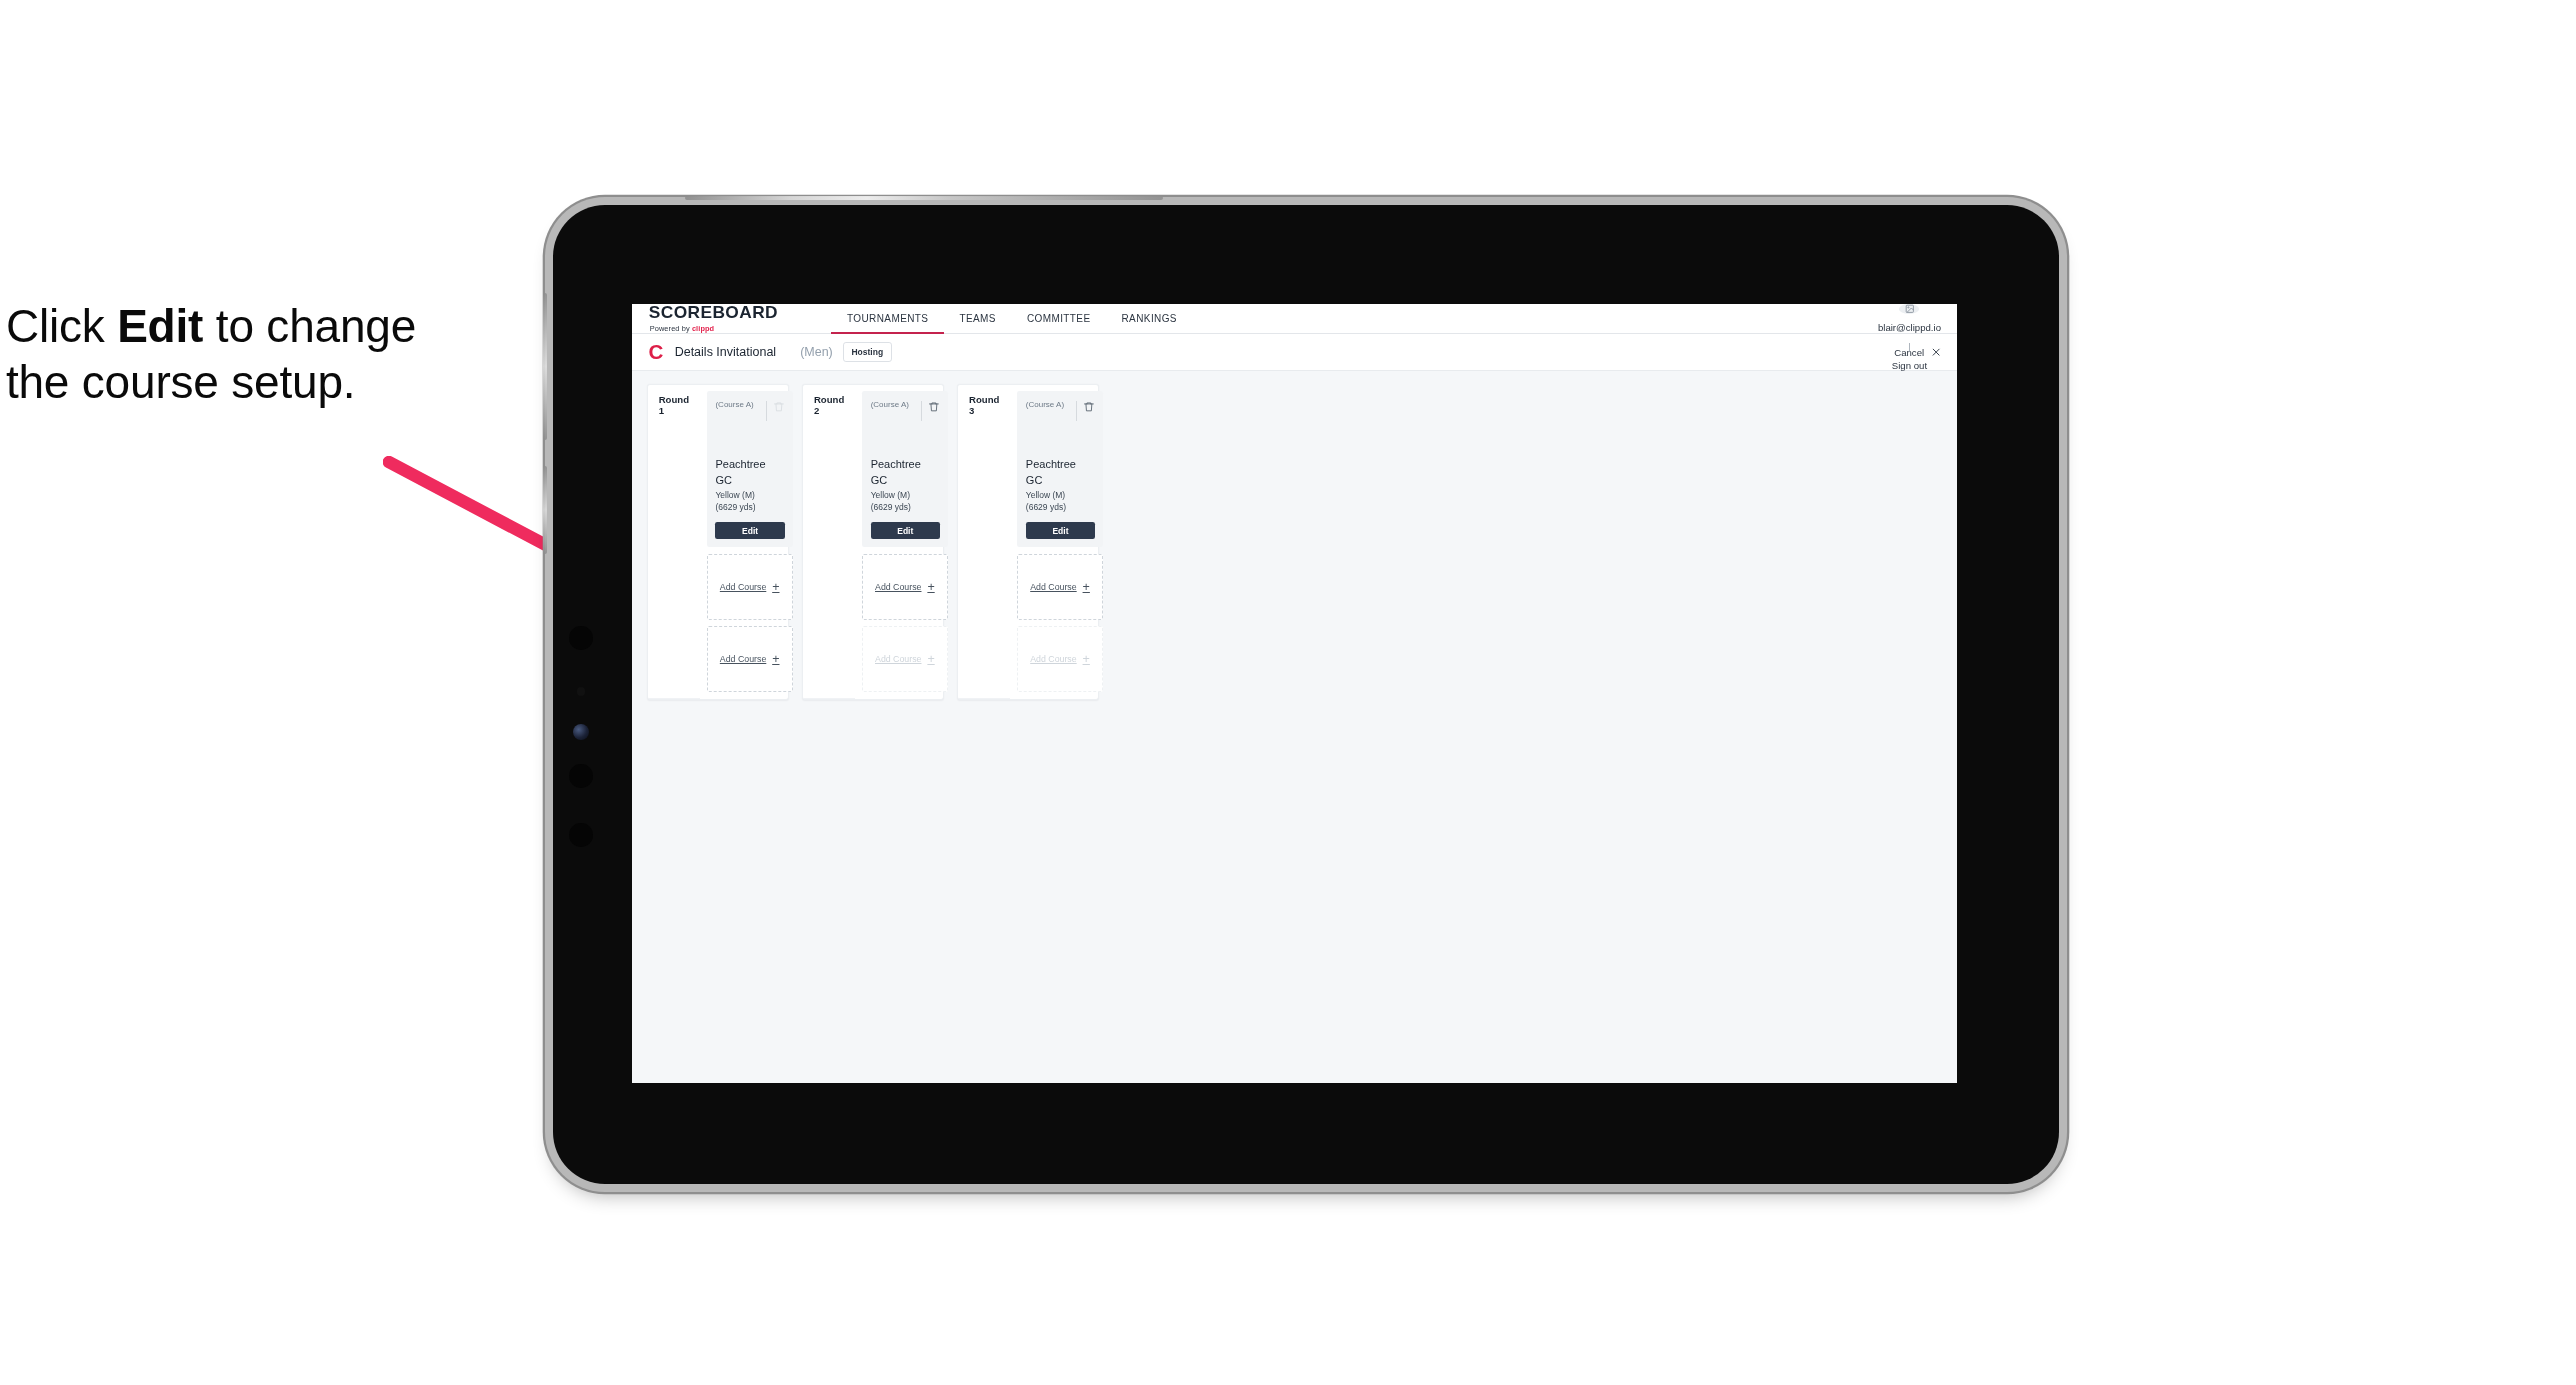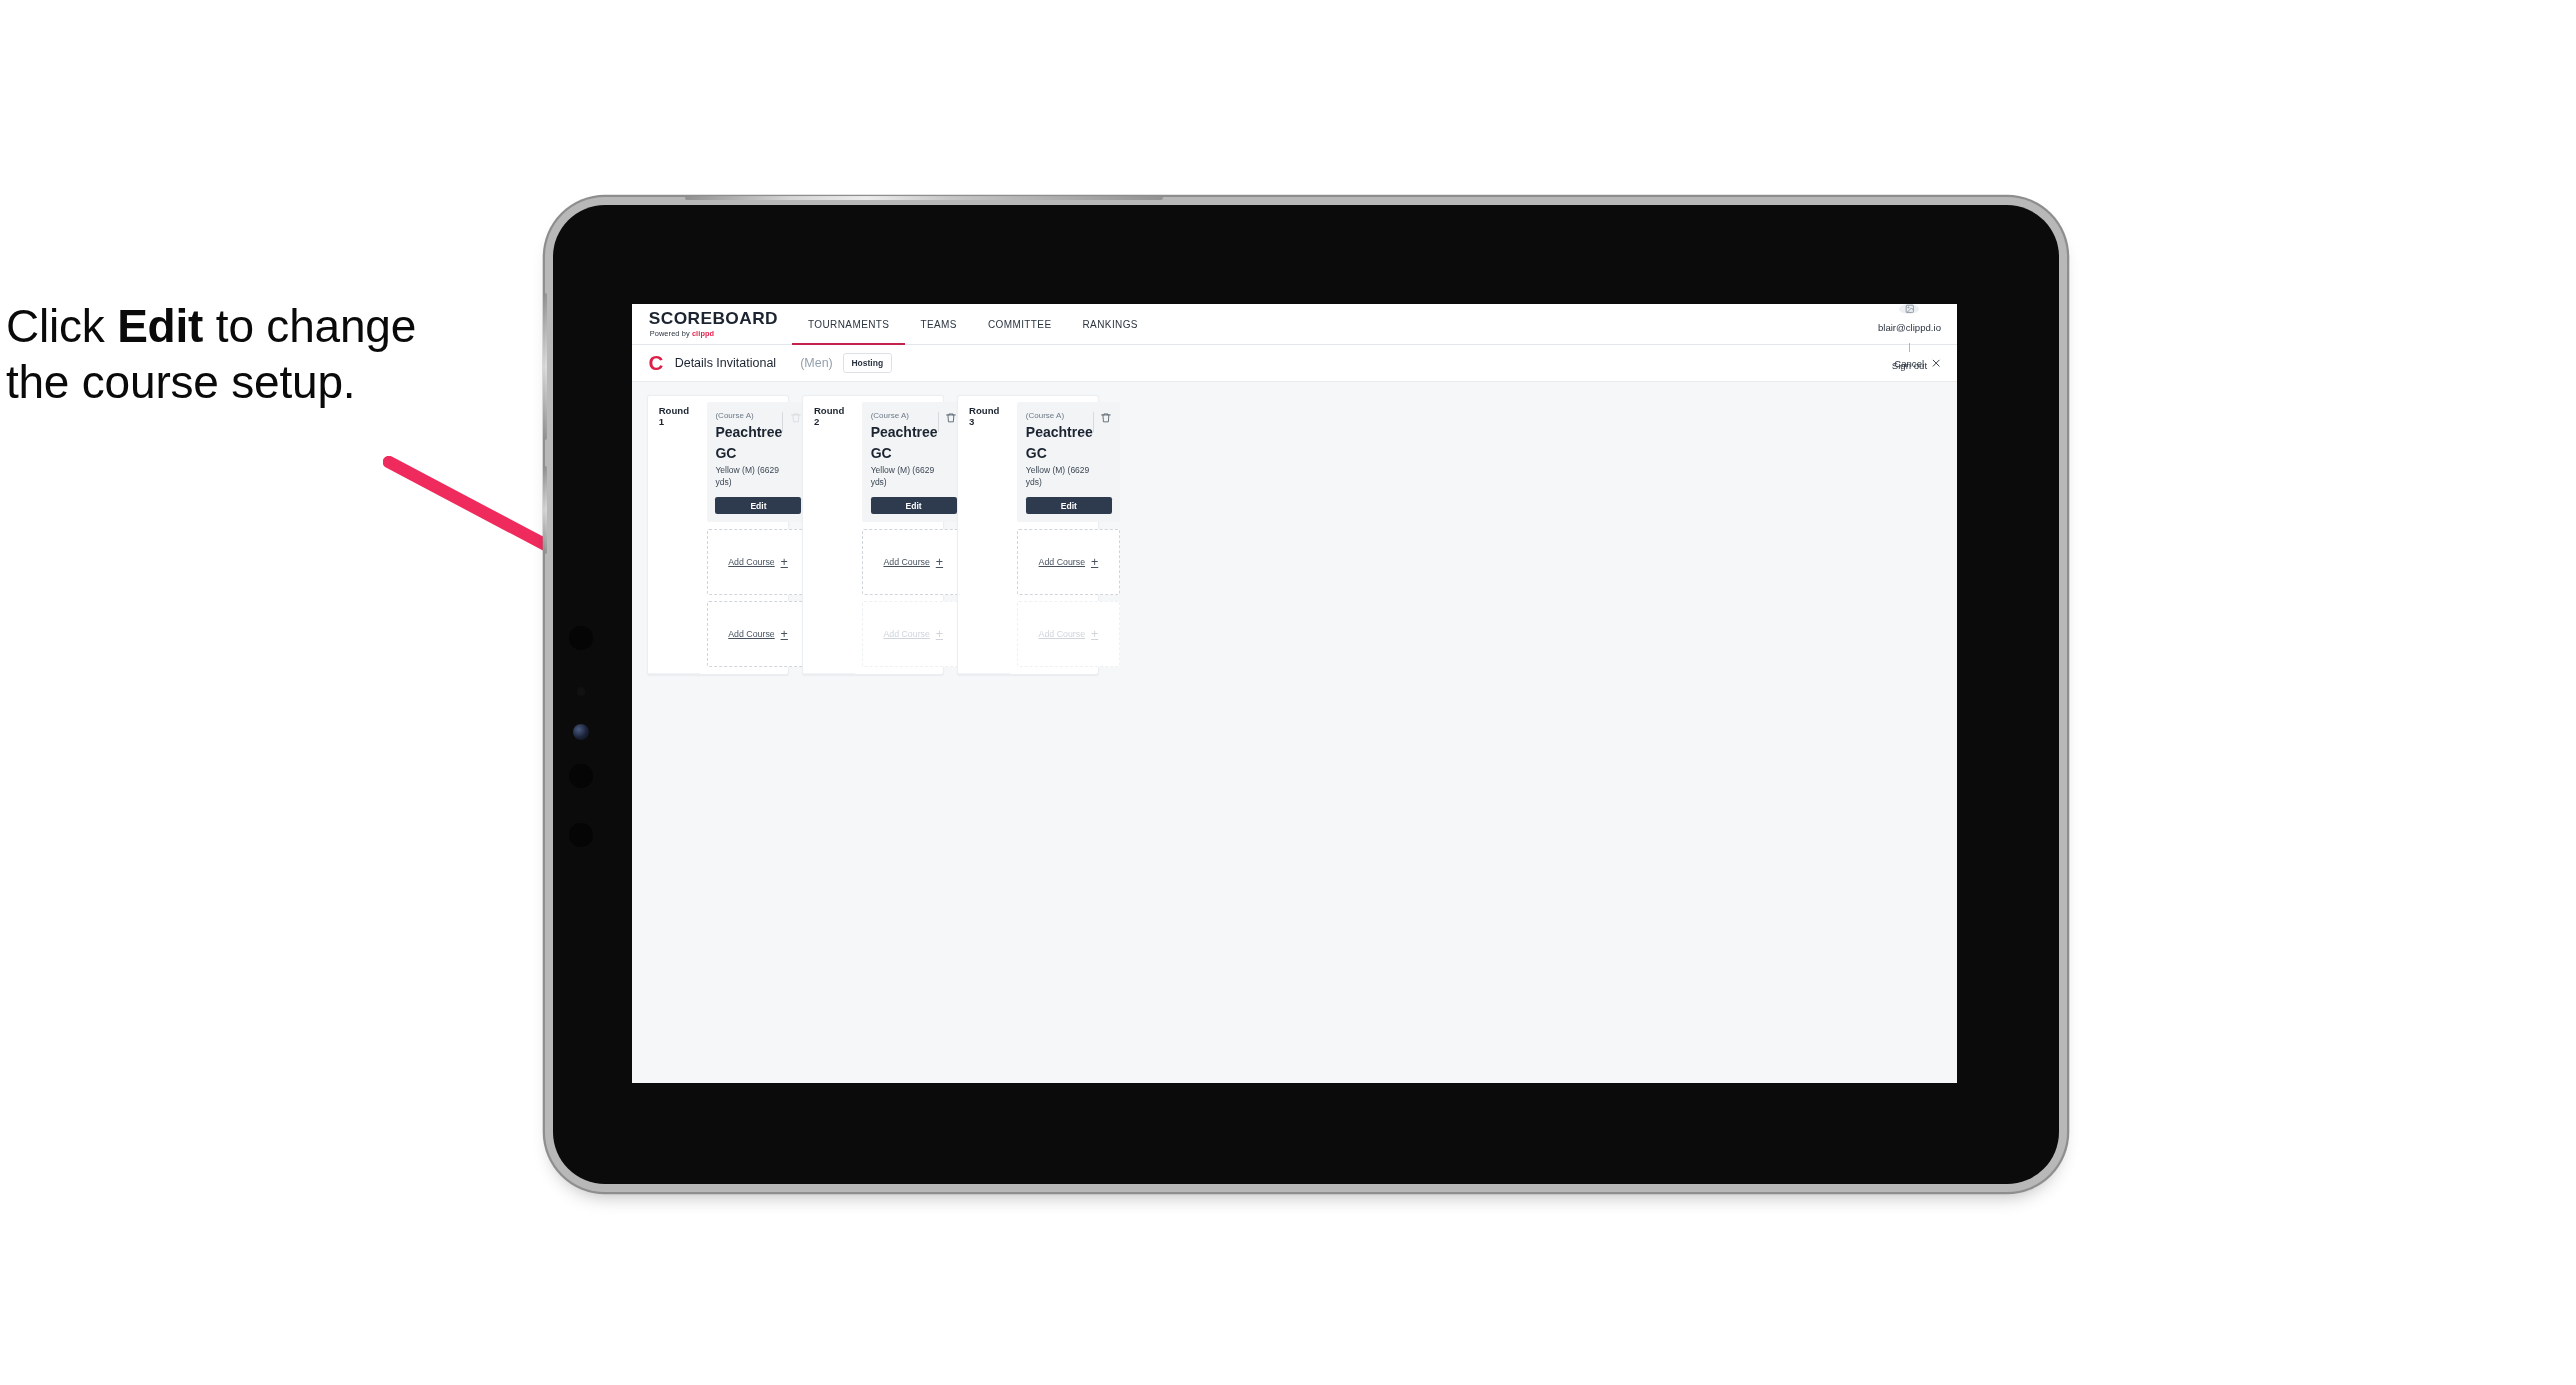--- a/index.html
+++ b/index.html
@@ -57,22 +57,22 @@
 
   
   .viewport {
     position:absolute; left:79px; top:99px;
     width:1325px; height:779px;
     background:#f5f7f9; overflow:hidden;
   }
 
   
   .topnav {
-    height:41px; background:#ffffff; display:flex; align-items:stretch;
-    border-bottom:0.7px solid #e3e6ea; position:relative;
+    height:30px; background:#ffffff; display:flex; align-items:stretch;
+    border-bottom:0.7px solid #e3e6ea; position:relative;gap:39px;
   }
   .brand { display:flex; flex-direction:column; justify-content:center;
            padding:0 16px 0 17.7px; }
   .brand-title {
     font-family:"Liberation Sans", sans-serif;
     font-weight:bold; font-size:17px; letter-spacing:0.4px;
     color:#1b2430; line-height:1;
     transform:scaleX(1.02);
   }
   .brand-sub { font-size:7.4px; color:#2b3440; margin-top:2.2px; letter-spacing:0.1px; }
@@ -144,21 +144,21 @@
   .round-head {
     padding:9.6px 11px; font-size:9.6px; font-weight:bold; color:#1b2430;
     border-bottom:0.7px solid #f0f2f5;
   }
   .round-body { padding:6.6px; display:flex; flex-direction:column; gap:6.6px; }
 
   .course-card { background:#f2f4f6; border-radius:2.2px; padding:8px 8px 8px 8.8px; }
   .course-top { display:flex; align-items:flex-start; }
   .course-info { flex:1; min-width:0; }
   .course-label { font-size:8px; color:#6e7a87; line-height:1.45; }
-  .course-name { font-size:14px; font-weight:bold; color:#1b2430; line-height:1.5; }
+  .course-name { font-size:11px; font-weight:normal; color:#1b2430; line-height:1.5;margin-top:45px; }
   .course-tee { font-size:8.5px; color:#3c4753; line-height:1.5; }
   .course-actions { display:flex; align-items:flex-start; gap:6.6px; padding-top:1.5px; }
   .vline { width:0.7px; height:20.6px; background:#d6dade; }
   .trash { width:11.8px; height:11.8px; color:#56616d; cursor:pointer; }
   .trash.dim { color:#d9dde1; }
 
   .edit-btn {
     margin-top:8px; width:100%; height:17px; background:#2e3a4d; color:#ffffff;
     border:none; border-radius:2.2px; font-size:8.5px; font-weight:bold;
     font-family:"Liberation Sans", sans-serif; cursor:pointer;

